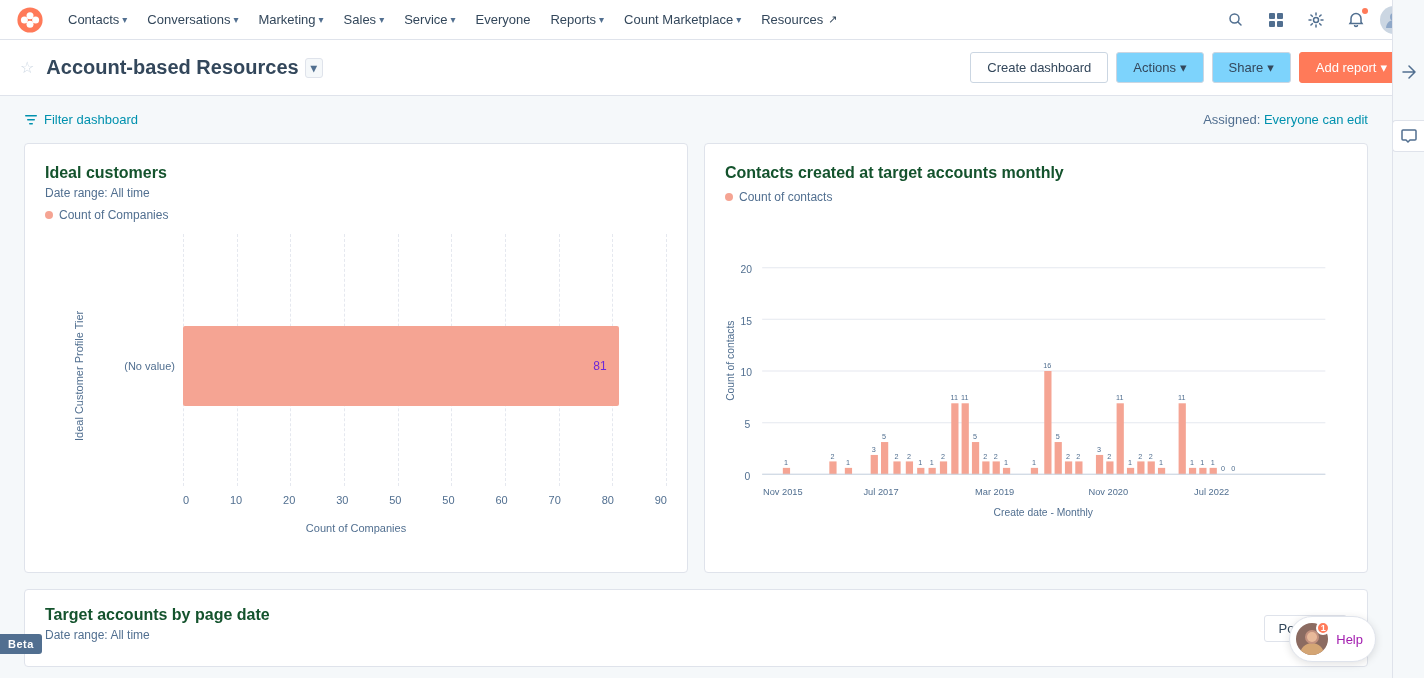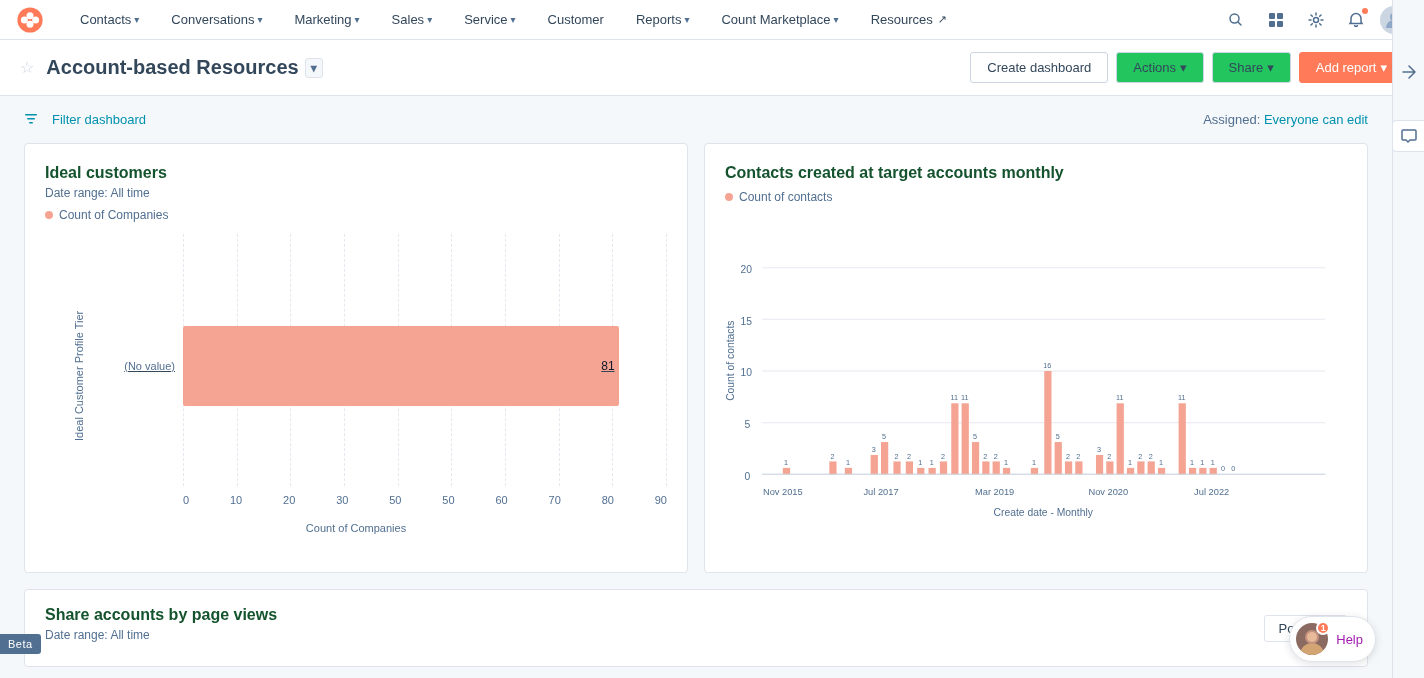--- a/index.html
+++ b/index.html
@@ -6,21 +6,21 @@
     body { font-family: -apple-system, BlinkMacSystemFont, 'Segoe UI', Helvetica, Arial, sans-serif; background: #f5f8fa; color: #33475b; font-size: 14px; }
 
     
     .topnav {
       background: #fff;
       border-bottom: 1px solid #dfe3eb;
       height: 40px;
       display: flex;
       align-items: center;
       padding: 0 16px;
-      gap: 16px;
+      gap: 4px;
     }
     .topnav-logo {
       margin-right: 12px;
       display: flex;
       align-items: center;
     }
     .topnav-logo svg { width: 28px; height: 28px; }
     .nav-item {
       display: flex;
       align-items: center;
@@ -104,21 +104,21 @@
       display: flex;
       align-items: center;
       gap: 4px;
     }
     .btn-secondary {
       background: #fff;
       border-color: #cbd6e2;
       color: #33475b;
     }
     .btn-default {
-      background: #22c55e;
+      background: #7dd3fc;
       border-color: #cbd6e2;
       color: #33475b;
     }
     .btn-orange {
       background: #ff7a59;
       border-color: #ff7a59;
       color: #fff;
     }
 
     
@@ -149,22 +149,22 @@
 
     
     .filter-bar {
       display: flex;
       align-items: center;
       justify-content: space-between;
       margin-bottom: 16px;
     }
     .filter-btn {
       display: flex;
-      align-items: flex-start;
-      gap: 14px;
+      align-items: center;
+      gap: 6px;
       color: #0091ae;
       font-size: 13px;
       font-weight: 500;
       cursor: pointer;
     }
     .assigned-text {
       font-size: 13px;
       color: #516f90;
     }
     .assigned-link {
@@ -260,23 +260,23 @@
       display: flex;
       align-items: center;
     }
     .horiz-bar {
       height: 80px;
       background: #f5a493;
       border-radius: 2px;
       display: flex;
       align-items: center;
       justify-content: flex-end;
-      padding-right: 4px;
+      padding-right: 12px;
       font-size: 12px;
-      color: #0f172a;
+      color: #6d28d9;
       font-weight: 500;
     }
     .x-axis {
       display: flex;
       justify-content: space-between;
       font-size: 11px;
       color: #516f90;
       padding-left: 78px;
       margin-top: 4px;
     }
@@ -332,21 +332,21 @@
     }
 
     
     .beta-badge {
       position: fixed;
       left: 0;
       bottom: 24px;
       background: #516f90;
       color: #fff;
       font-size: 11px;
-      font-weight: 400;
+      font-weight: 700;
       padding: 4px 8px;
       border-radius: 0 3px 3px 0;
       letter-spacing: 0.5px;
       z-index: 200;
     }
 
     
     .help-btn {
       position: fixed;
       right: 48px;
@@ -440,21 +440,21 @@
   </div>
   <div class="nav-item">
     <span>Sales</span>
     <span class="nav-chevron">▾</span>
   </div>
   <div class="nav-item">
     <span>Service</span>
     <span class="nav-chevron">▾</span>
   </div>
   <div class="nav-item">
-    <span>Customer</span>
+    <span>Everyone</span>
   </div>
   <div class="nav-item">
     <span>Reports</span>
     <span class="nav-chevron">▾</span>
   </div>
   <div class="nav-item">
     <span>Count Marketplace</span>
     <span class="nav-chevron">▾</span>
   </div>
   <div class="nav-item">
@@ -573,21 +573,21 @@
               <div style="border-left:1px dashed #e5e8ef;height:100%;"></div>
               <div style="border-left:1px dashed #e5e8ef;height:100%;"></div>
               <div style="border-left:1px dashed #e5e8ef;height:100%;"></div>
               <div style="border-left:1px dashed #e5e8ef;height:100%;"></div>
               <div style="border-left:1px dashed #e5e8ef;height:100%;"></div>
               <div style="border-left:1px dashed #e5e8ef;height:100%;"></div>
               <div style="border-left:1px dashed #e5e8ef;height:100%;"></div>
               <div style="border-left:1px dashed #e5e8ef;height:100%;"></div>
               <div style="border-left:1px dashed #e5e8ef;height:100%;"></div>
             </div>
-            <div class="horiz-bar-row" style="margin-top: 80px; text-decoration: underline;">
+            <div class="horiz-bar-row" style="margin-top: 80px;">
               <div class="bar-row-label">(No value)</div>
               <div class="bar-container">
                 <div class="horiz-bar" style="width:90%;">
                   <span>81</span>
                 </div>
               </div>
             </div>
             <div class="x-axis" style="padding-left:78px; margin-top: 80px;">
               <span>0</span>
               <span>10</span>
@@ -742,21 +742,21 @@
 
           <text x="307" y="290" font-size="10" fill="#516f90" text-anchor="middle">Create date - Monthly</text>
         </svg>
       </div>
     </div>
   </div>
 
   <div class="bottom-card">
     <div class="bottom-card-header">
       <div>
-        <div class="chart-title">Share accounts by page views</div>
+        <div class="chart-title">Target accounts by page date</div>
         <div class="chart-subtitle">Date range: All time</div>
       </div>
       <div>
         <button class="btn-tab active">Podcasts</button>
       </div>
     </div>
   </div>
 </div>
 
 <div class="beta-badge">Beta</div>

